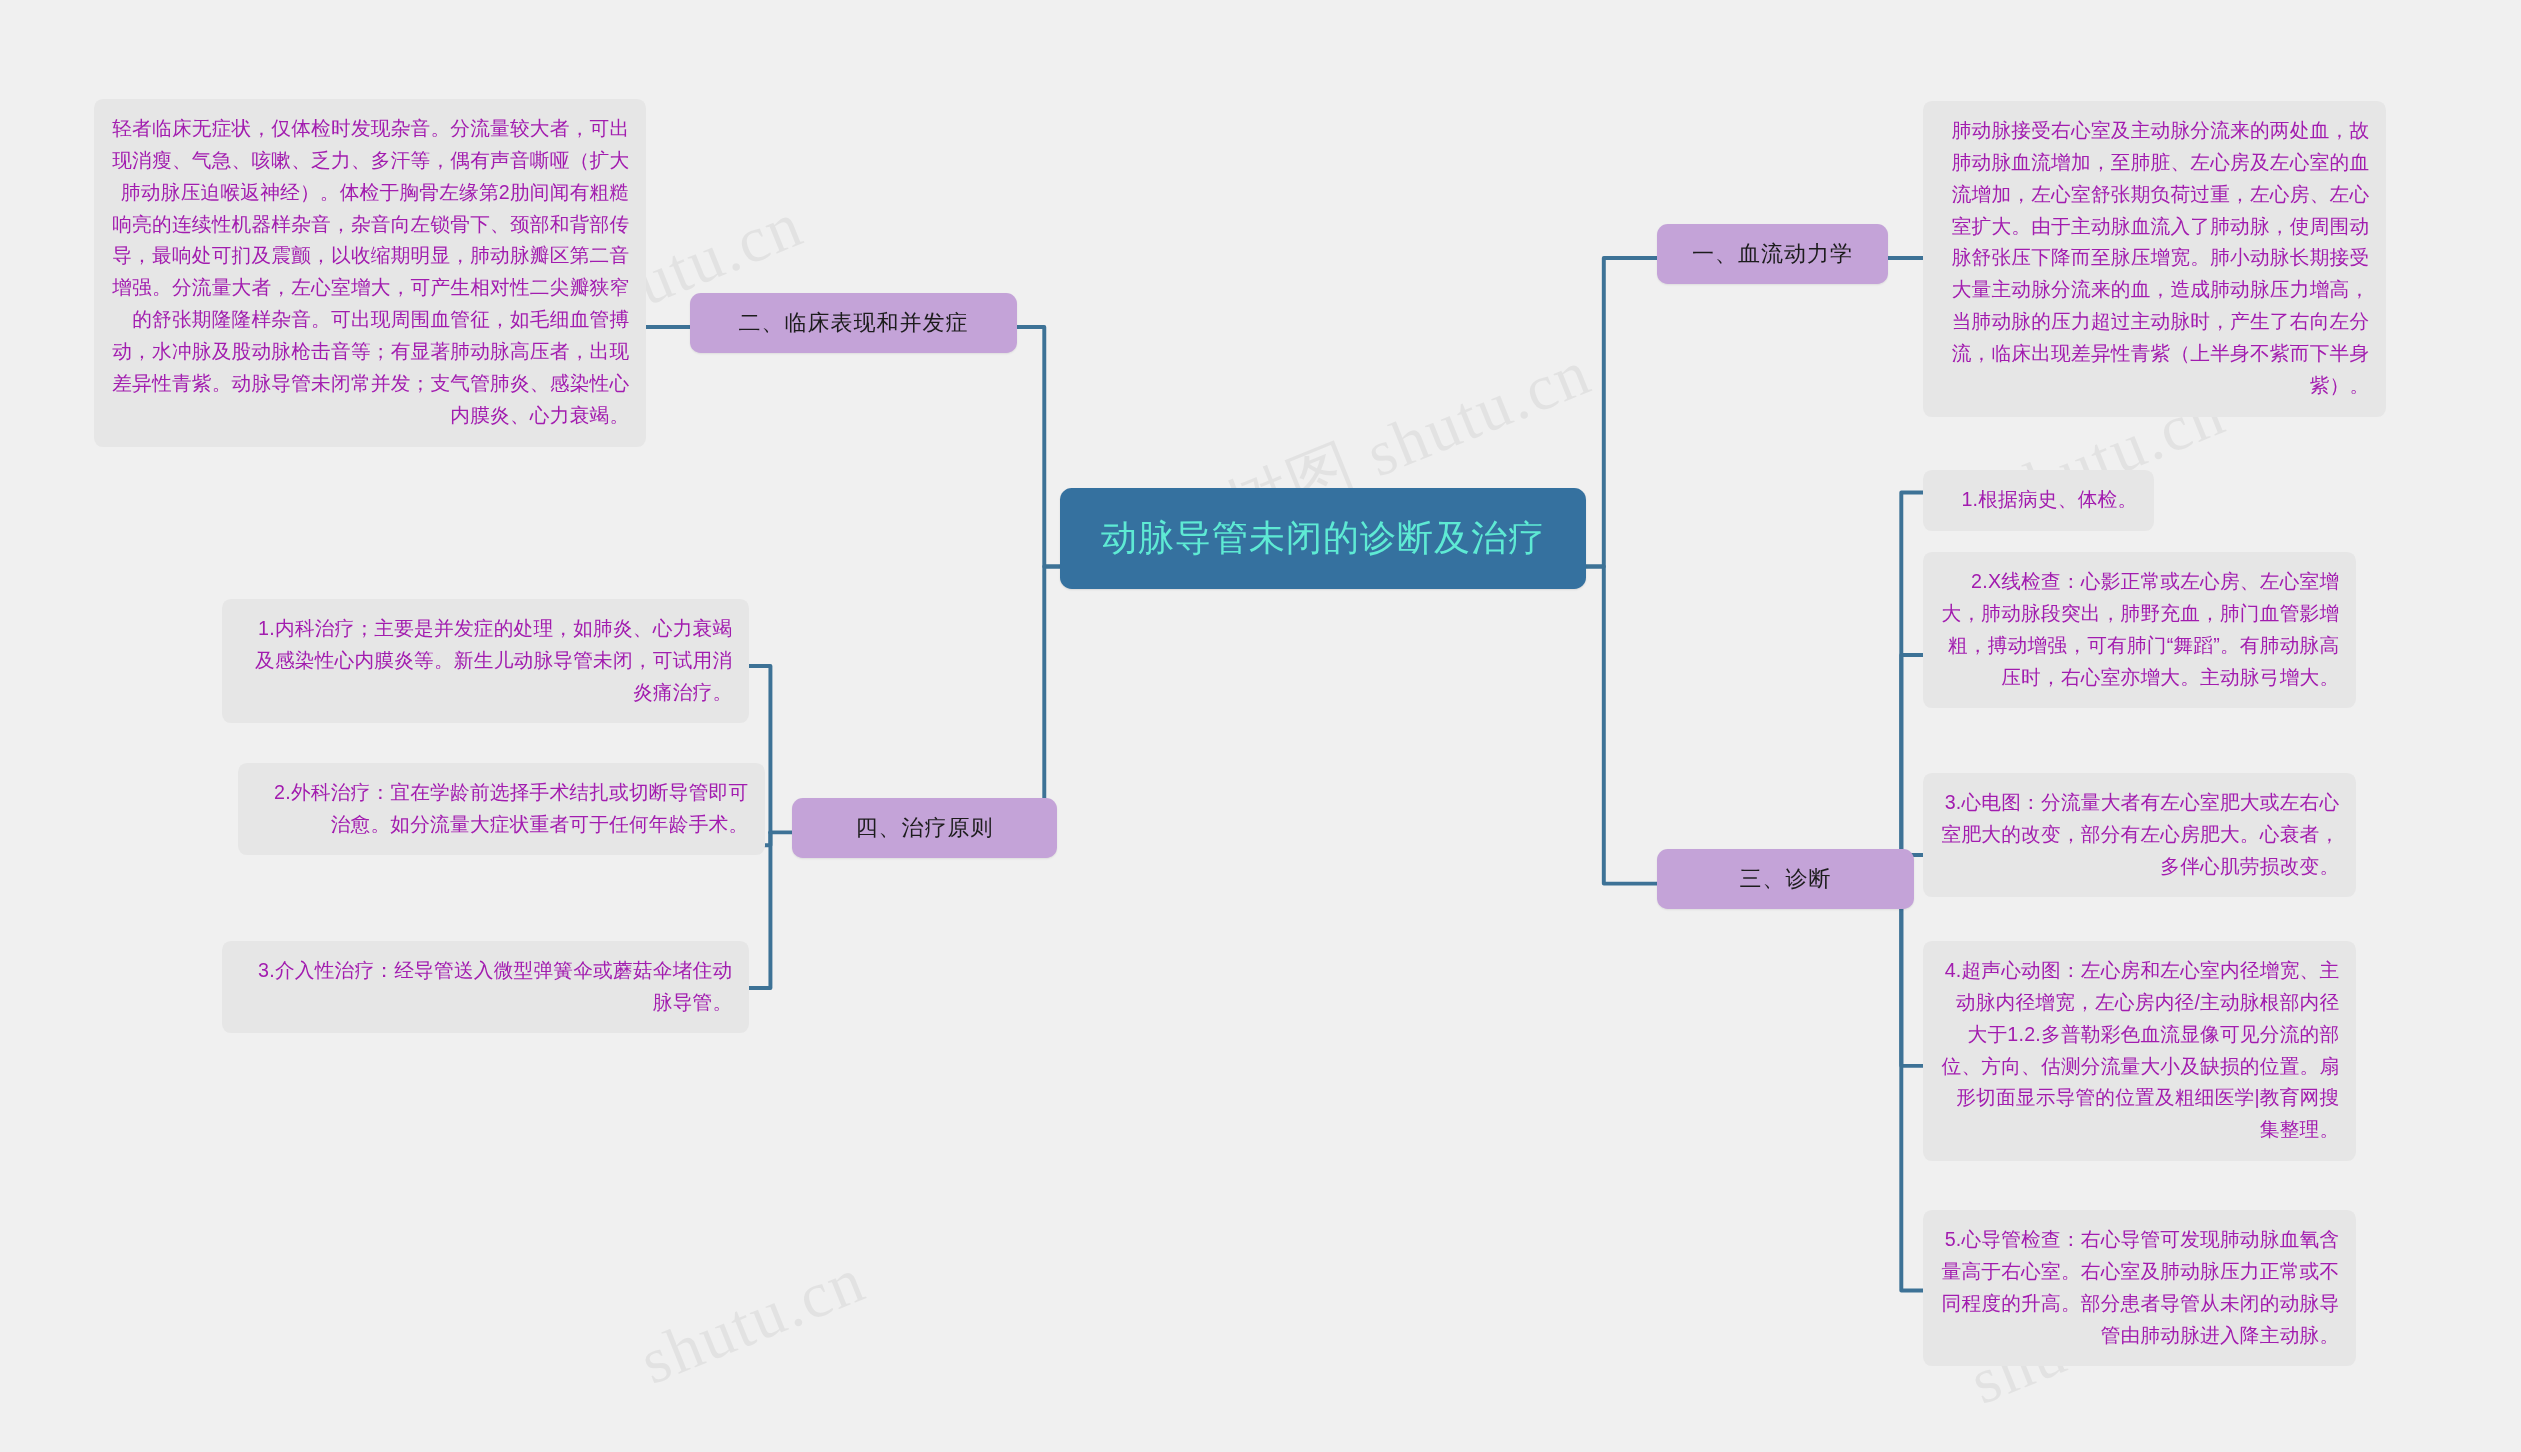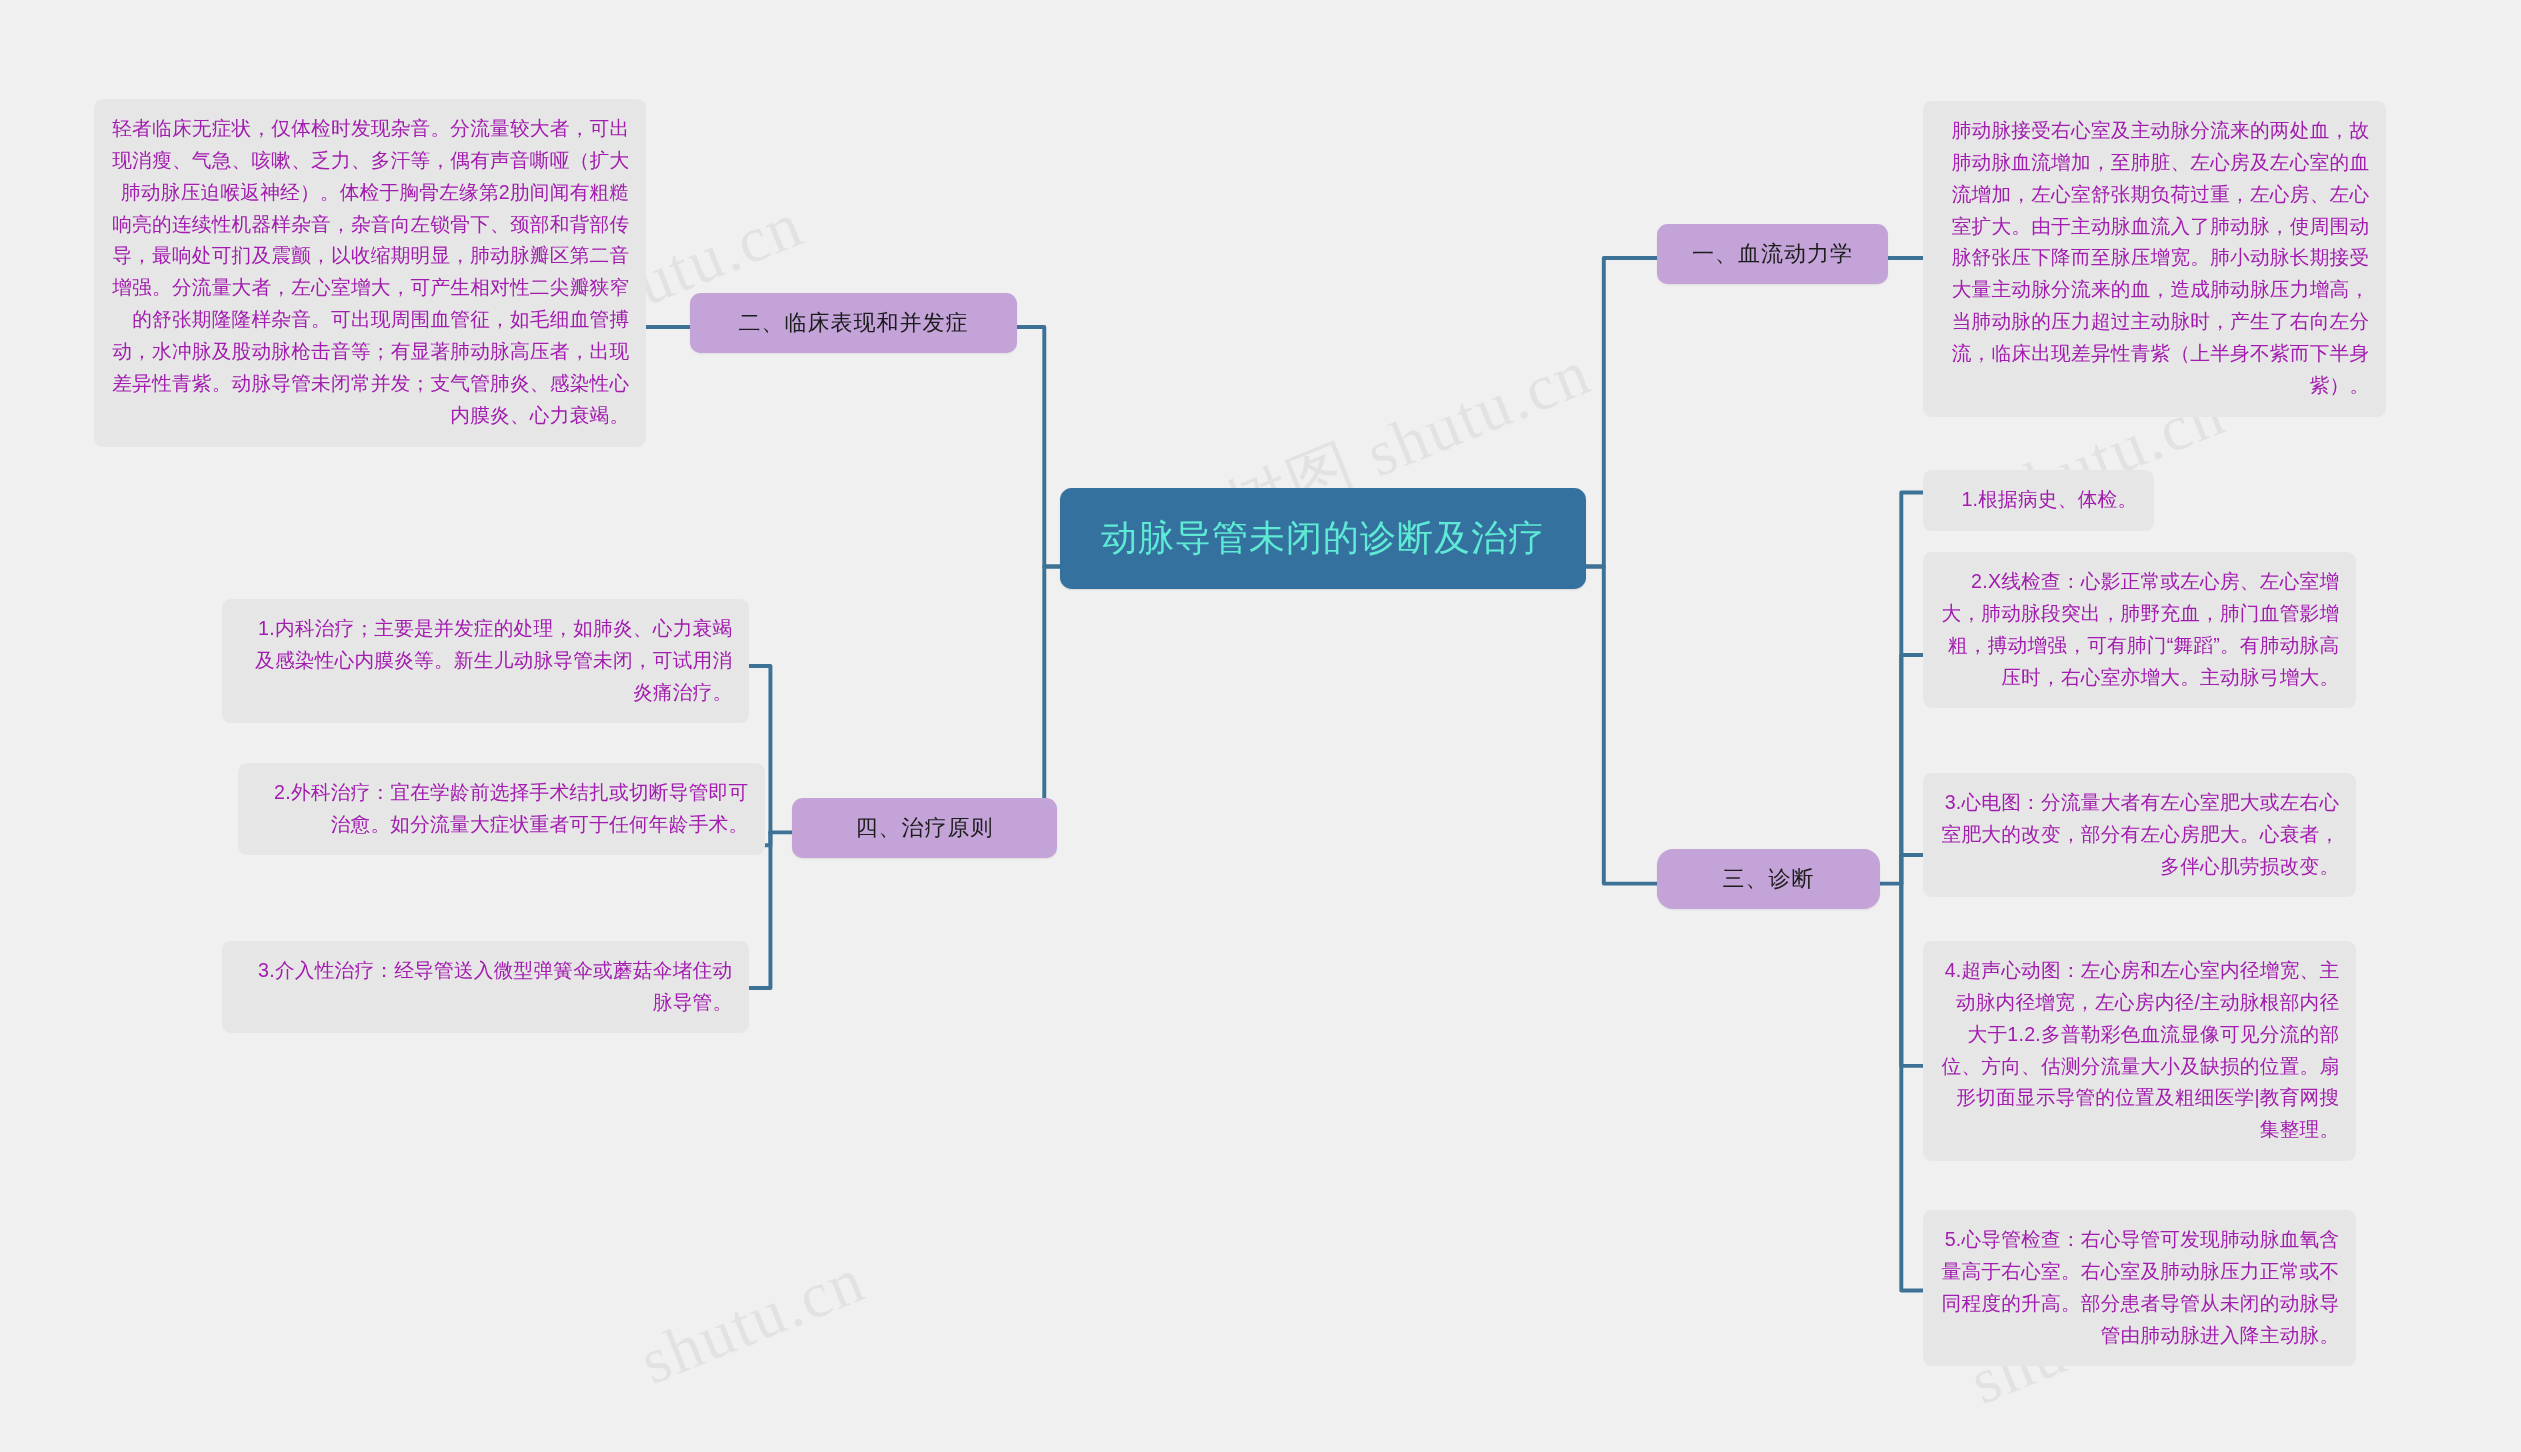--- a/index.html
+++ b/index.html
@@ -143,21 +143,21 @@
   </div>
 
   <div class="node node-branch" style="left:792px; top:798px; width:265px;">
     <span>四、治疗原则</span>
   </div>
 
   <div class="node node-branch" style="left:1657px; top:224px; width:231px;">
     <span>一、血流动力学</span>
   </div>
 
-  <div class="node node-branch" style="left:1657px; top:849px; width:223px;border-radius:16px;">
+  <div class="node node-branch" style="left:1657px; top:849px; width:257px;">
     <span>三、诊断</span>
   </div>
 
   <div class="node node-leaf" style="left:94px; top:99px; width:552px;">
     <span>轻者临床无症状，仅体检时发现杂音。分流量较大者，可出现消瘦、气急、咳嗽、乏力、多汗等，偶有声音嘶哑（扩大肺动脉压迫喉返神经）。体检于胸骨左缘第2肋间闻有粗糙响亮的连续性机器样杂音，杂音向左锁骨下、颈部和背部传导，最响处可扪及震颤，以收缩期明显，肺动脉瓣区第二音增强。分流量大者，左心室增大，可产生相对性二尖瓣狭窄的舒张期隆隆样杂音。可出现周围血管征，如毛细血管搏动，水冲脉及股动脉枪击音等；有显著肺动脉高压者，出现差异性青紫。动脉导管未闭常并发；支气管肺炎、感染性心内膜炎、心力衰竭。</span>
   </div>
 
   <div class="node node-leaf" style="left:1923px; top:101px; width:463px;">
     <span>肺动脉接受右心室及主动脉分流来的两处血，故肺动脉血流增加，至肺脏、左心房及左心室的血流增加，左心室舒张期负荷过重，左心房、左心室扩大。由于主动脉血流入了肺动脉，使周围动脉舒张压下降而至脉压增宽。肺小动脉长期接受大量主动脉分流来的血，造成肺动脉压力增高，当肺动脉的压力超过主动脉时，产生了右向左分流，临床出现差异性青紫（上半身不紫而下半身紫）。</span>
   </div>

